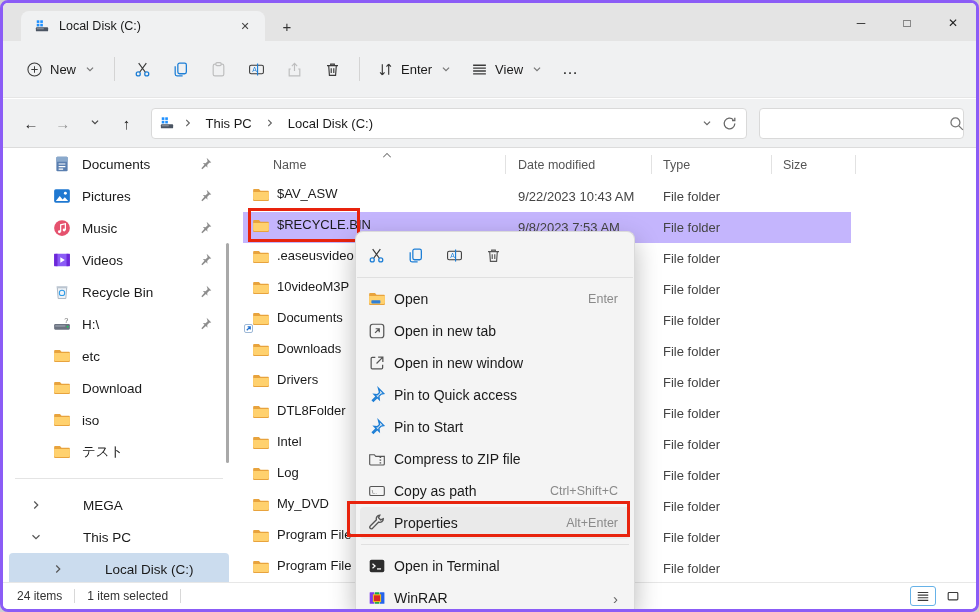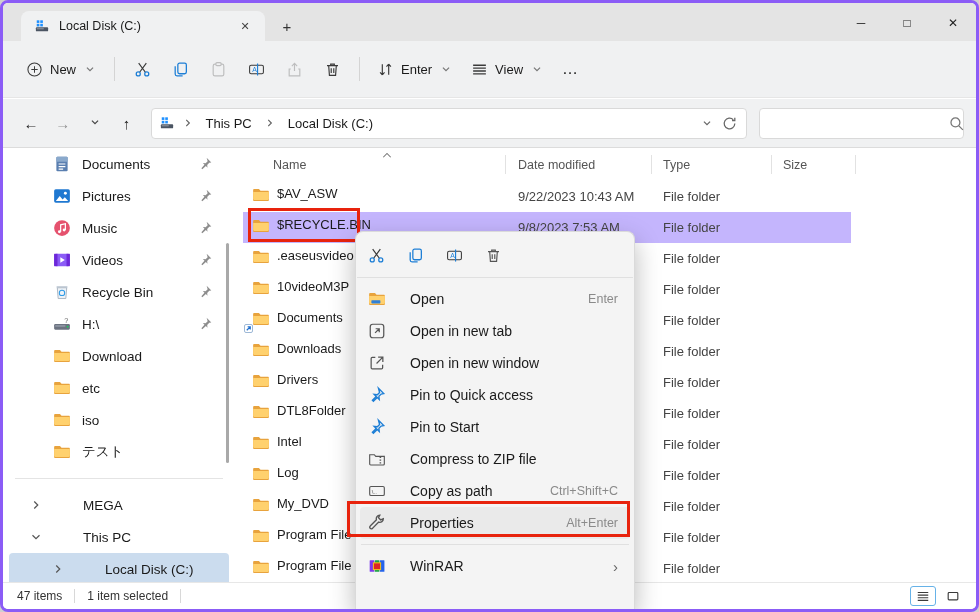--- a/index.html
+++ b/index.html
@@ -78,21 +78,21 @@
   .c-size{position:absolute;left:540px;top:8px;color:#444;}
   
   .ctxmenu{position:absolute;left:352px;top:228px;width:280px;bottom:0;background:#f4f4f4;z-index:30;
     border-radius:8px 8px 0 0;border:1px solid #dadada;border-bottom:none;
     box-shadow:0 10px 26px rgba(0,0,0,.28);padding-top:6px;}
   .qa-row{display:flex;align-items:center;gap:11px;height:34px;padding:0 0 0 6px;}
   .qa{width:28px;height:28px;border:none;background:transparent;border-radius:5px;display:flex;align-items:center;justify-content:center;}
   .qa span, .qa svg{width:17px;height:17px;display:block;}
   .menu-sep{height:1px;background:#e0e0e0;margin:5px 1px;}
   .mitem{position:relative;display:flex;align-items:center;height:32px;margin:0 4px;padding:0 12px 0 8px;
-    border-radius:4px;font-size:14px;gap:24px;}
+    border-radius:4px;font-size:14px;gap:8px;}
   .mitem.highlighted{background:#eaeaea;}
   .micon{width:18px;height:18px;flex:0 0 18px;}
   .micon svg{width:18px;height:18px;}
   .mlabel{flex:1;white-space:nowrap;}
   .mshort{color:#8a8a8a;font-size:12.5px;}
   .msub{display:none;color:#666;font-size:15px;line-height:1;}
   .mitem.submenu .msub{display:block;}
   .mitem.separator{height:1px;background:#e0e0e0;margin:5px 5px;padding:0;border-radius:0;}
   
   .redbox{position:absolute;border:3px solid #e8230d;pointer-events:none;}
@@ -392,30 +392,30 @@
               <path d="M9.2 1.8l5 5-2.2.5-2.2 2.2.3 2.9-1.7-1.7L4.6 14l-1-1 3.3-3.8L5.2 7.5l2.9.3 2.2-2.2z"></path>
             </svg>
           </span>
         </div>
 
         <div class="side-item">
           <span class="s-icon"><svg viewBox="0 0 16 16">
               <path fill="#e8a33d" d="M1 3.6c0-.6.4-1 1-1h4.2l1.4 1.6H14c.6 0 1 .4 1 1v7.2c0 .6-.4 1-1 1H2c-.6 0-1-.4-1-1z"></path>
               <path fill="#ffd16e" d="M1 5.4h14v6a1 1 0 01-1 1H2a1 1 0 01-1-1z"></path>
             </svg></span>
-          <span class="side-label">Download</span>
+          <span class="side-label">etc</span>
 
         </div>
 
         <div class="side-item">
           <span class="s-icon"><svg viewBox="0 0 16 16">
               <path fill="#e8a33d" d="M1 3.6c0-.6.4-1 1-1h4.2l1.4 1.6H14c.6 0 1 .4 1 1v7.2c0 .6-.4 1-1 1H2c-.6 0-1-.4-1-1z"></path>
               <path fill="#ffd16e" d="M1 5.4h14v6a1 1 0 01-1 1H2a1 1 0 01-1-1z"></path>
             </svg></span>
-          <span class="side-label">etc</span>
+          <span class="side-label">Download</span>
 
         </div>
 
         <div class="side-item">
           <span class="s-icon"><svg viewBox="0 0 16 16">
               <path fill="#e8a33d" d="M1 3.6c0-.6.4-1 1-1h4.2l1.4 1.6H14c.6 0 1 .4 1 1v7.2c0 .6-.4 1-1 1H2c-.6 0-1-.4-1-1z"></path>
               <path fill="#ffd16e" d="M1 5.4h14v6a1 1 0 01-1 1H2a1 1 0 01-1-1z"></path>
             </svg></span>
           <span class="side-label">iso</span>
 
@@ -803,40 +803,50 @@
 
       </div>
 
       <div class="mitem separator">
         
         
         
         
       </div>
 
+      <div class="mitem">
+        <span class="micon"><svg viewBox="0 0 16 16">
+            <rect x="1.5" y="2.5" width="13" height="11" rx="1.6" fill="#2d2d2d"></rect>
+            <path d="M4 6l2.3 2L4 10" stroke="#fff" stroke-width="1.1" fill="none"></path>
+            <line x1="8" y1="10.6" x2="11.6" y2="10.6" stroke="#fff" stroke-width="1.1"></line>
+          </svg></span>
+        <span class="mlabel">Open in Terminal</span>
+        <span class="mshort"></span>
+
+      </div>
 
       <div class="mitem submenu">
         <span class="micon"><svg viewBox="0 0 16 16">
             <rect x="1.5" y="2.8" width="4.1" height="10.4" rx=".5" fill="#7c3aed"></rect>
             <rect x="6" y="2.8" width="4.1" height="10.4" rx=".5" fill="#16a34a"></rect>
             <rect x="10.5" y="2.8" width="4.1" height="10.4" rx=".5" fill="#2563eb"></rect>
             <rect x="4.8" y="5.2" width="6.4" height="6" fill="#dc2626" stroke="#f5c518" stroke-width=".9"></rect>
           </svg></span>
         <span class="mlabel">WinRAR</span>
         <span class="mshort"></span>
         <span class="msub">›</span>
       </div>
 
   </div>
 
   <div class="redbox redbox-name"></div>
   <div class="redbox redbox-props"></div>
 
   <div class="statusbar">
-    <span>47 items</span>
+    <span>24 items</span>
     <span class="sb-sep"></span>
     <span>1 item selected</span>
     <span class="sb-sep"></span>
     <div class="sb-right">
       <button class="viewtoggle active">
         <svg viewBox="0 0 16 16" stroke="#3a3a3a" stroke-width="1.3">
             <line x1="2" y1="4" x2="14" y2="4"></line>
             <line x1="2" y1="7" x2="14" y2="7"></line>
             <line x1="2" y1="10" x2="14" y2="10"></line>
             <line x1="2" y1="13" x2="14" y2="13"></line>

